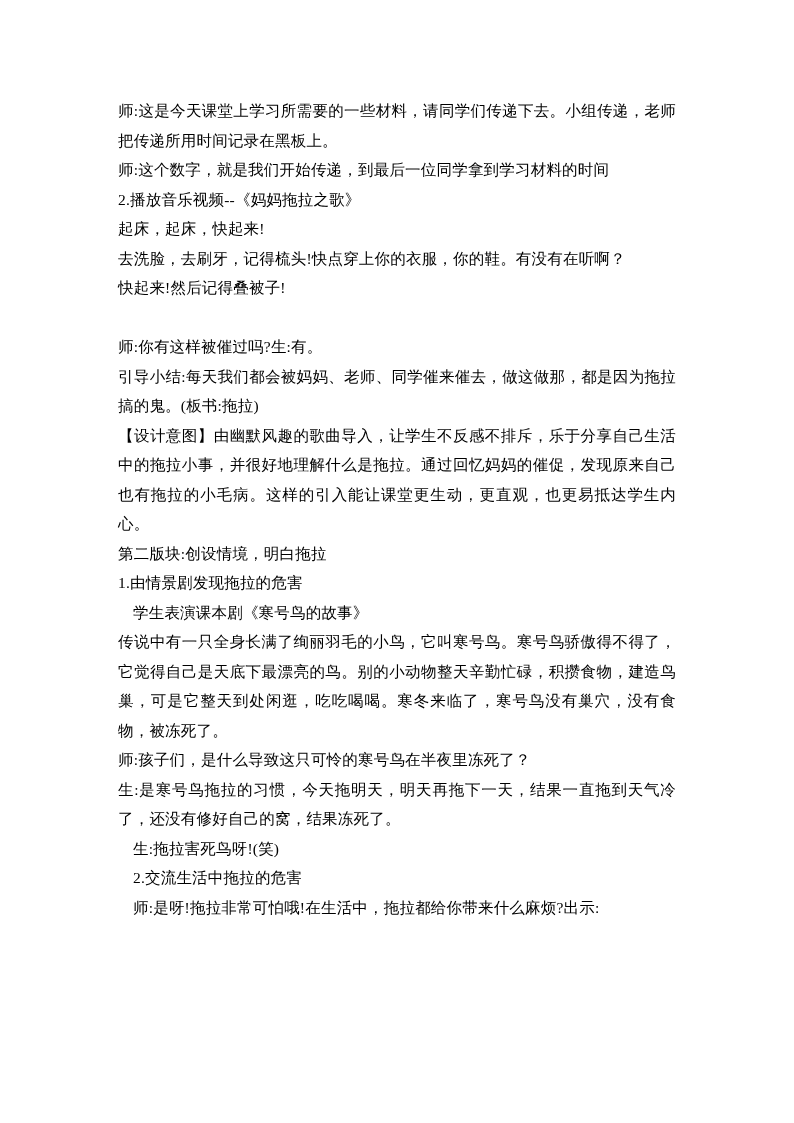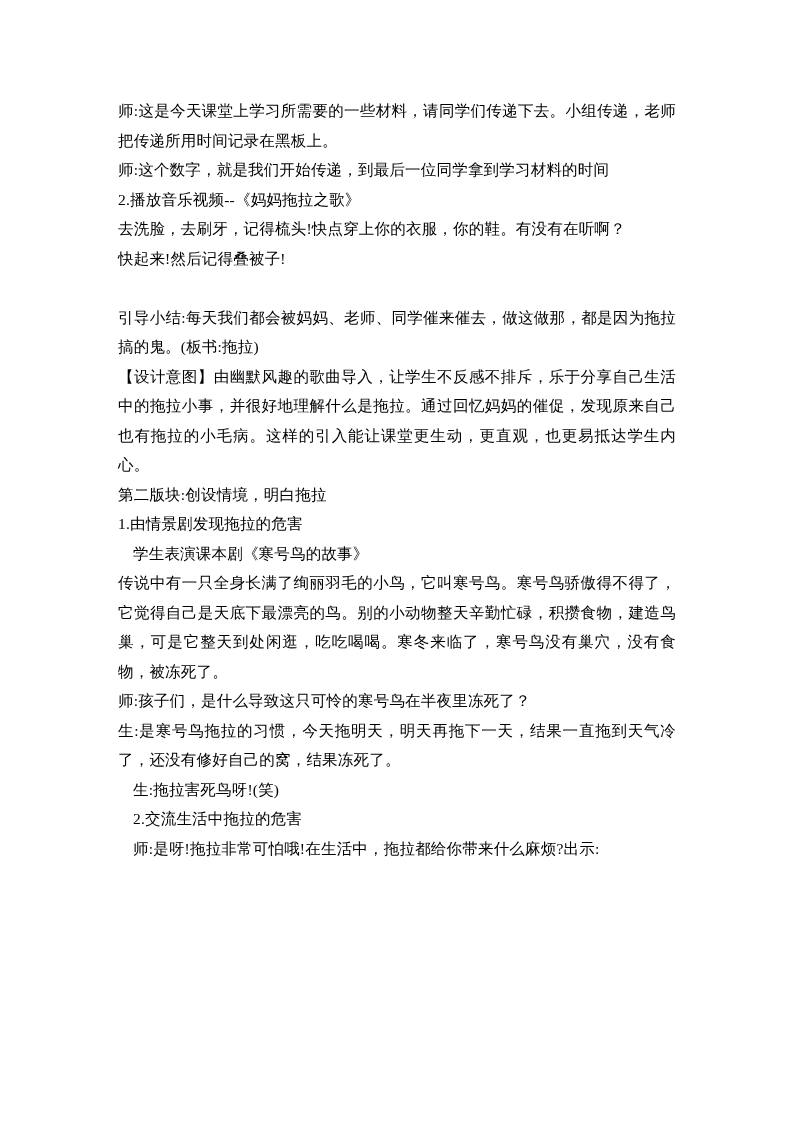--- a/index.html
+++ b/index.html
@@ -46,23 +46,25 @@
   }
 </style>
 </head>
 <body>
 
 <div class="page">
   <div class="doc-body">
     <p class="indent-1">师:这是今天课堂上学习所需要的一些材料，请同学们传递下去。小组传递，老师把传递所用时间记录在黑板上。</p>
     <p class="indent-1">师:这个数字，就是我们开始传递，到最后一位同学拿到学习材料的时间</p>
     <p class="indent-1">2.播放音乐视频--《妈妈拖拉之歌》</p>
+    <p class="indent-1">起床，起床，快起来!</p>
     <p class="indent-1">去洗脸，去刷牙，记得梳头!快点穿上你的衣服，你的鞋。有没有在听啊？</p>
     <p class="indent-1">快起来!然后记得叠被子!</p>
     <p class="blank"></p>
+    <p class="indent-1">师:你有这样被催过吗?生:有。</p>
     <p class="indent-1">引导小结:每天我们都会被妈妈、老师、同学催来催去，做这做那，都是因为拖拉搞的鬼。(板书:拖拉)</p>
     <p class="indent-1">【设计意图】由幽默风趣的歌曲导入，让学生不反感不排斥，乐于分享自己生活中的拖拉小事，并很好地理解什么是拖拉。通过回忆妈妈的催促，发现原来自己也有拖拉的小毛病。这样的引入能让课堂更生动，更直观，也更易抵达学生内心。</p>
     <p class="indent-1">第二版块:创设情境，明白拖拉</p>
     <p class="indent-1">1.由情景剧发现拖拉的危害</p>
     <p class="indent-2">学生表演课本剧《寒号鸟的故事》</p>
     <p class="indent-1">传说中有一只全身长满了绚丽羽毛的小鸟，它叫寒号鸟。寒号鸟骄傲得不得了，它觉得自己是天底下最漂亮的鸟。别的小动物整天辛勤忙碌，积攒食物，建造鸟巢，可是它整天到处闲逛，吃吃喝喝。寒冬来临了，寒号鸟没有巢穴，没有食物，被冻死了。</p>
     <p class="indent-1">师:孩子们，是什么导致这只可怜的寒号鸟在半夜里冻死了？</p>
     <p class="indent-1">生:是寒号鸟拖拉的习惯，今天拖明天，明天再拖下一天，结果一直拖到天气冷了，还没有修好自己的窝，结果冻死了。</p>
     <p class="indent-2">生:拖拉害死鸟呀!(笑)</p>
     <p class="indent-2">2.交流生活中拖拉的危害</p>

